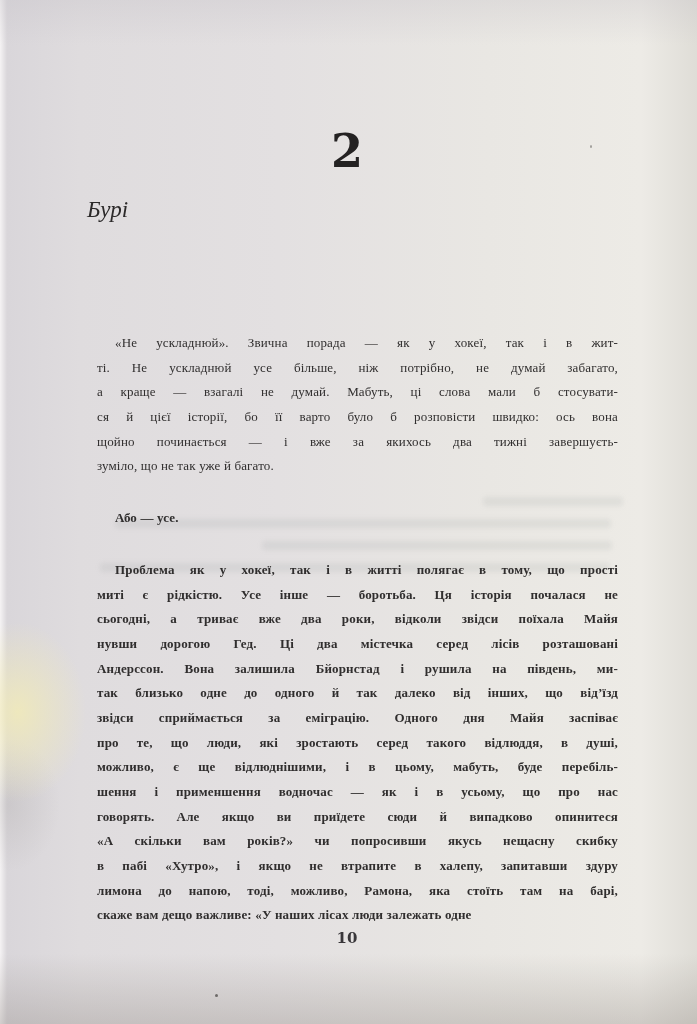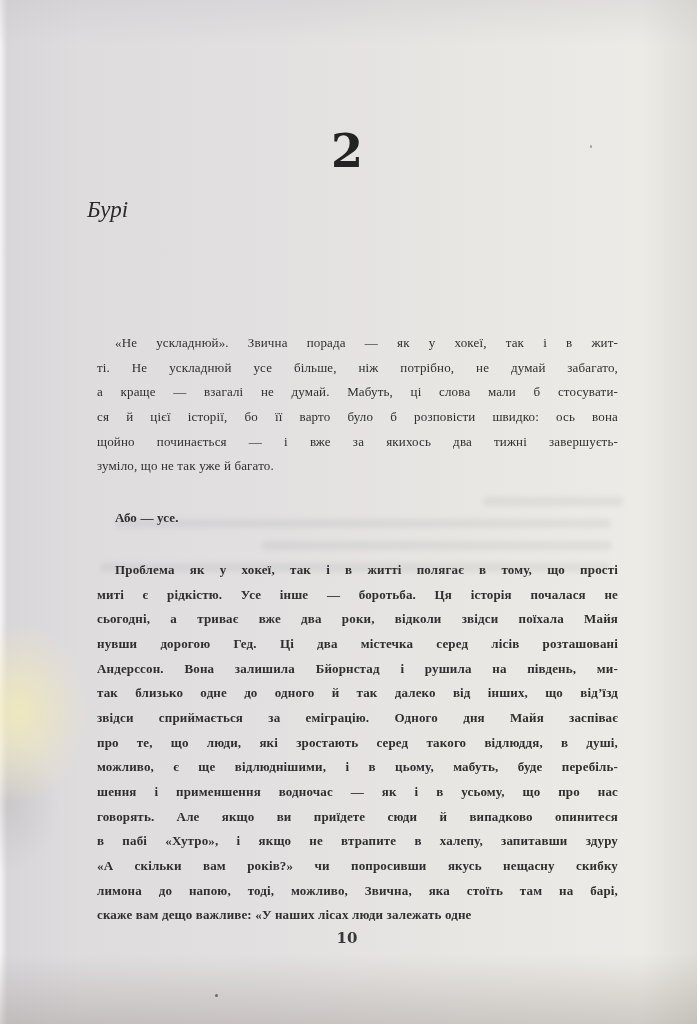--- a/index.html
+++ b/index.html
@@ -99,23 +99,23 @@
         <div class="line">миті є рідкістю. Усе інше — боротьба. Ця історія почалася не</div>
         <div class="line">сьогодні, а триває вже два роки, відколи звідси поїхала Майя</div>
         <div class="line">нувши дорогою Гед. Ці два містечка серед лісів розташовані</div>
         <div class="line">Андерссон. Вона залишила Бйорнстад і рушила на південь, ми-</div>
         <div class="line">так близько одне до одного й так далеко від інших, що від’їзд</div>
         <div class="line">звідси сприймається за еміграцію. Одного дня Майя заспіває</div>
         <div class="line">про те, що люди, які зростають серед такого відлюддя, в душі,</div>
         <div class="line">можливо, є ще відлюднішими, і в цьому, мабуть, буде перебіль-</div>
         <div class="line">шення і применшення водночас — як і в усьому, що про нас</div>
         <div class="line">говорять. Але якщо ви приїдете сюди й випадково опинитеся</div>
+        <div class="line">«А скільки вам років?» чи попросивши якусь нещасну скибку</div>
         <div class="line">в пабі «Хутро», і якщо не втрапите в халепу, запитавши здуру</div>
-        <div class="line">«А скільки вам років?» чи попросивши якусь нещасну скибку</div>
-        <div class="line">лимона до напою, тоді, можливо, Звична, яка стоїть там на барі,</div>
+        <div class="line">лимона до напою, тоді, можливо, Рамона, яка стоїть там на барі,</div>
         <div class="line last">скаже вам дещо важливе: «У наших лісах люди залежать одне</div>
       </div>
     </div>
 
   <div id="page-number">10</div>
 
   <div class="speck" style="left:215px; top:994px; width:3px; height:3px;"></div>
   <div class="speck" style="left:590px; top:145px; width:2px; height:3px; opacity:.6;"></div>
 
 </div>

